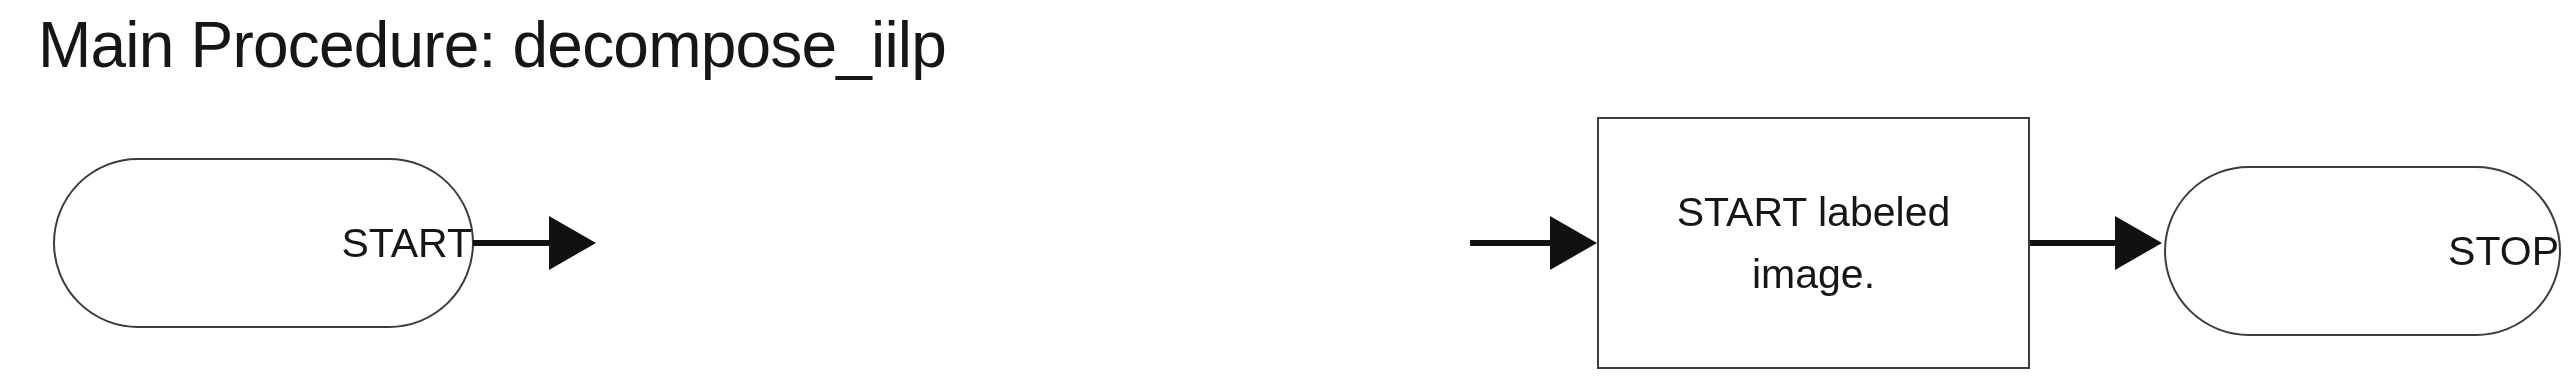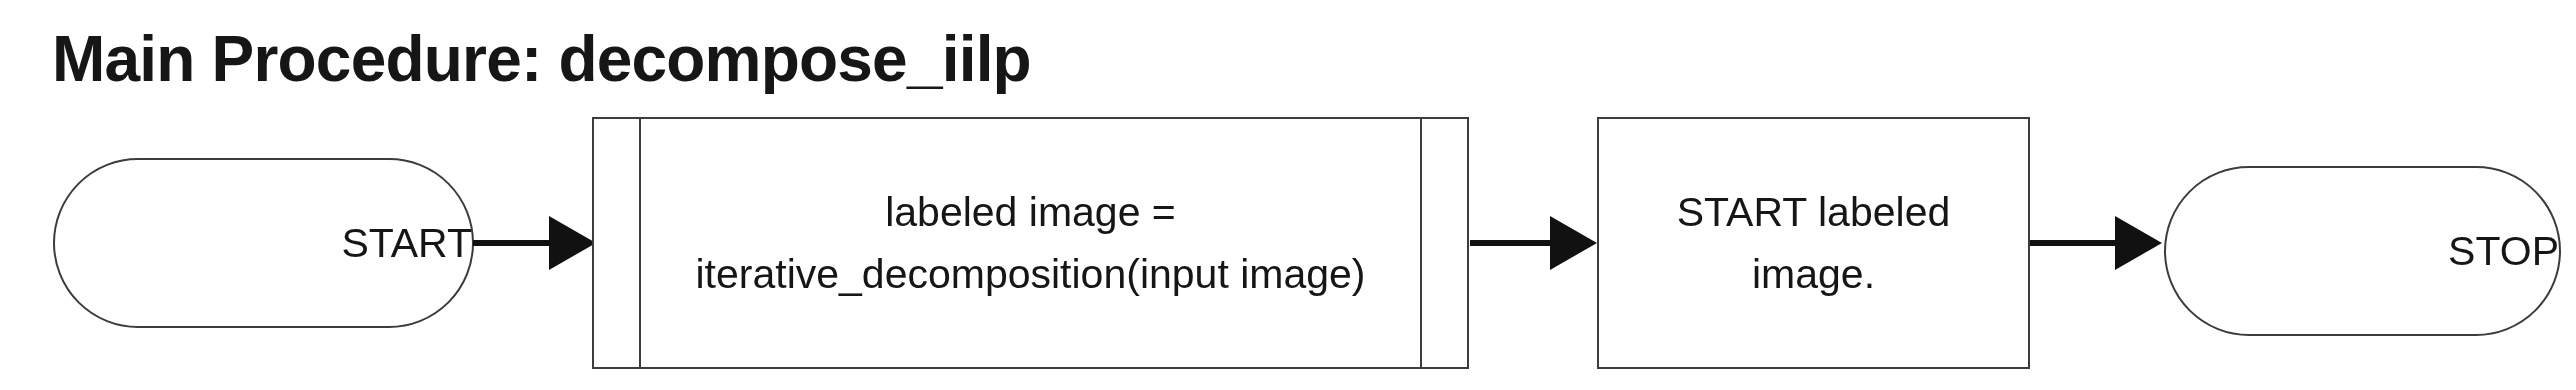--- a/index.html
+++ b/index.html
@@ -14,23 +14,23 @@
     width: 2576px; height: 390px;
     background: var(--bg);
     overflow: hidden;
     font-family: "Liberation Sans", "DejaVu Sans", sans-serif;
   }
   .canvas { position: absolute; left: 0; top: 0; width: 2576px; height: 390px; }
 
   .title {
     position: absolute;
     left: 38px; top: 12px;
-    margin: 14px;
+    margin: 0;
     font-size: 64px;
-    font-weight: 700;
+    font-weight: 400;
     line-height: 1.05;
     color: var(--text);
     letter-spacing: -0.8px;
     white-space: nowrap;
     text-align: center;
   }
 
   .node {
     position: absolute;
     display: flex;
@@ -90,28 +90,20 @@
 
   <div class="node terminator terminator-start">
     <span class="node-text">START</span>
   </div>
 
   <div class="arrow arrow-1">
     <div class="shaft"></div>
     <div class="head"></div>
   </div>
 
-  <div class="node box-subroutine">
-    <div class="inner-line left"></div>
-    <div class="inner-line right"></div>
-    <div class="node-text">
-      <div>labeled image =</div>
-      <div>iterative_decomposition(input image)</div>
-    </div>
-  </div>
 
   <div class="arrow arrow-2">
     <div class="shaft"></div>
     <div class="head"></div>
   </div>
 
   <div class="node box-return">
     <div class="node-text">
       <div>START labeled</div>
       <div>image.</div>

